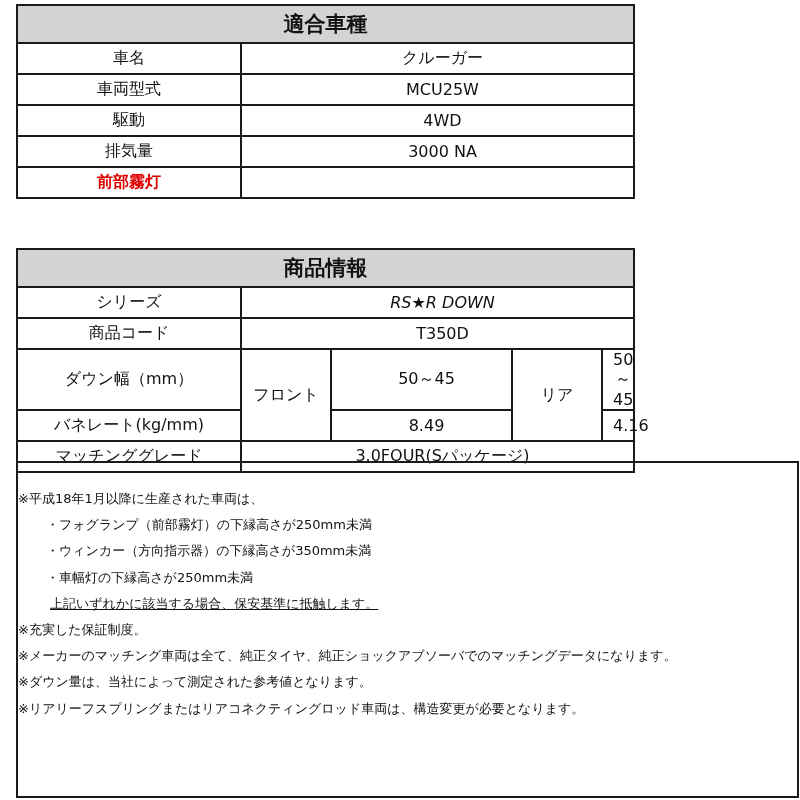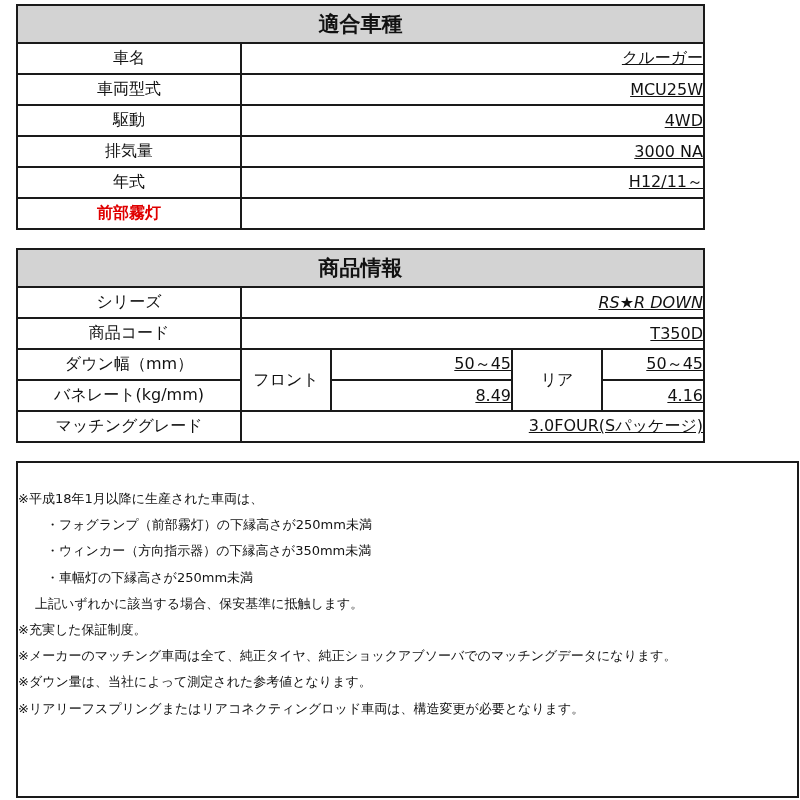--- a/index.html
+++ b/index.html
@@ -1,34 +1,34 @@
 <!DOCTYPE html>
 <html><head>
 <meta charset="utf-8">
 <style>
   html, body { margin:0; padding:0; background:#ffffff; }
   body { width:800px; height:800px; position:relative; overflow:hidden;
          font-family:"DejaVu Sans", sans-serif; color:#111; }
-  table { border-collapse:collapse; position:absolute; left:16px; width:689px; table-layout:fixed; }
+  table { border-collapse:collapse; position:absolute; left:16px; width:619px; table-layout:fixed; }
   td, th { border:2px solid #1a1a1a; padding:0; font-size:16px; font-weight:normal; }
   th.head { background:#d3d3d3; height:36px; font-size:21px; font-weight:bold; text-align:center; }
   td { height:29px;border-radius:10px; }
   td.lbl { text-align:center; }
-  td.val { text-align:right; padding-left:3px;text-decoration:underline; }
+  td.val { text-align:center; padding-left:10px; }
   td.red { color:#e00000; font-weight:bold; }
   td.center { text-align:center; }
   .italic { font-style:italic; }
   #t1 { top:4px; }
   #t2 { top:248px; }
   .notes { position:absolute; left:16px; top:461px; width:779px; height:333px;
            border:2px solid #1a1a1a; font-size:13px; line-height:26.2px; box-sizing:content-box; }
   .notes .inner { padding-top:23px; }
   .notes .line { white-space:nowrap; }
   .ind1 { padding-left:28px; }
-  .ind2 { padding-left:17px; }
+  .ind2 { padding-left:32px;text-decoration:underline; }
 </style>
 </head>
 <body>
 
 <table id="t1">
   <colgroup>
       <col style="width:224px">
       <col>
     </colgroup>
   <tbody>
@@ -43,24 +43,20 @@
     <td class="lbl">車両型式</td>
     <td class="val">MCU25W</td>
   </tr>
   <tr>
     <td class="lbl">駆動</td>
     <td class="val">4WD</td>
   </tr>
   <tr>
     <td class="lbl">排気量</td>
     <td class="val">3000 NA</td>
-  </tr>
-  <tr>
-    <td class="lbl">年式</td>
-    <td class="val">H12/11～</td>
   </tr>
   <tr>
     <td class="lbl red">前部霧灯</td>
     <td class="val"></td>
   </tr>
 </tbody>
   </table>
 
 <table id="t2">
   <colgroup>

